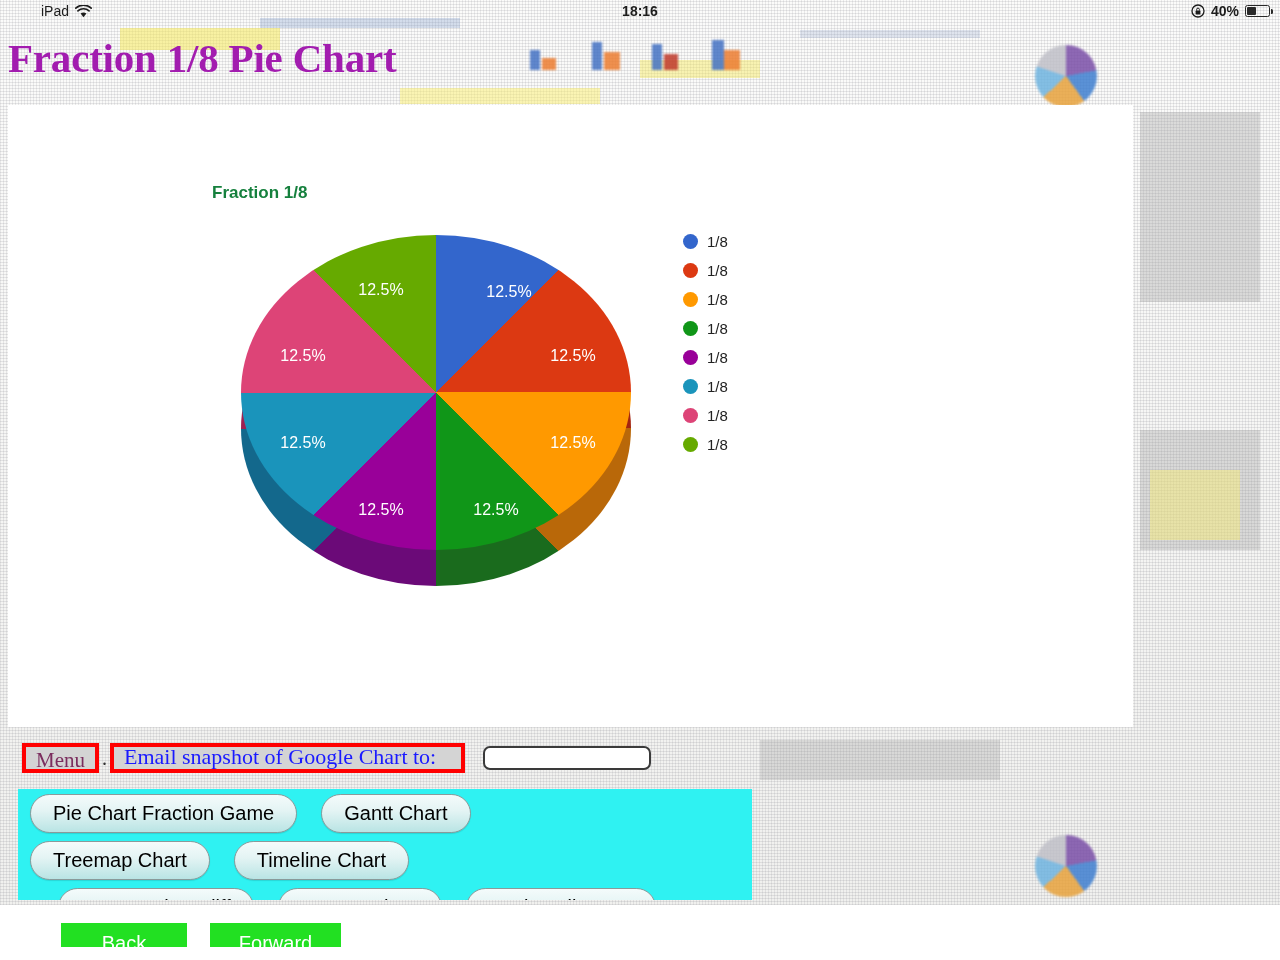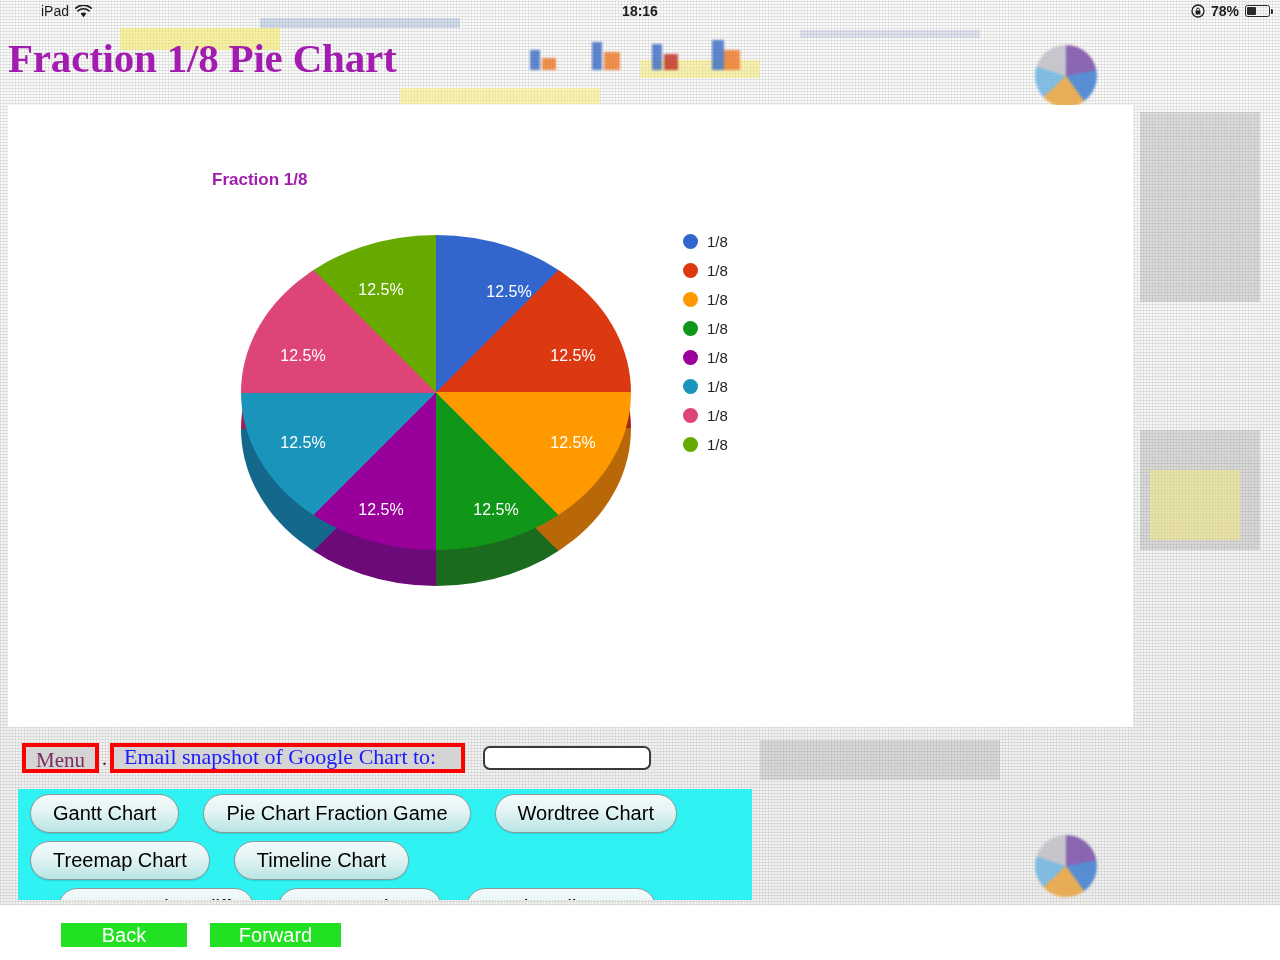--- a/index.html
+++ b/index.html
@@ -152,24 +152,24 @@
 
   
   #chart-card {
     position: absolute;
     left: 8px; top: 105px;
     width: 1125px; height: 622px;
     background: #ffffff;
   }
   #chart-title {
     position: absolute;
-    left: 204px; top: 65px;
+    left: 204px; top: 78px;
     font-size: 17px;
     font-weight: bold;
-    color: #a21caf;
+    color: #15803d;
   }
 
   
   #pie-wrap {
     position: absolute;
     left: 233px; top: 130px;
     width: 390px; height: 360px;
   }
   .pie-depth {
     position: absolute;
@@ -330,21 +330,21 @@
     position: absolute;
     top: 18px;
     height: 24px;
     background: #22e022;
     border: none;
     color: #ffffff;
     font-family: "Liberation Sans", sans-serif;
     font-size: 20px;
     line-height: 25px;
     text-align: center;
-    padding: 0;
+    padding: 8px;
   }
   #back-button { left: 61px; width: 126px; }
   #forward-button { left: 210px; width: 131px; }
 </style>
 </head>
 <body>
 
 <div id="wallpaper">
   <div class="wall-pie" id="wall-pie-1"></div>
   <div class="wall-pie" id="wall-pie-2"></div>
@@ -363,21 +363,21 @@
   </div>
   <div class="sb-center">18:16</div>
   <div class="sb-right">
     <span class="rotlock-icon">
       <svg width="14" height="14" viewBox="0 0 14 14">
         <circle cx="7" cy="7" r="6" stroke="#1c1c1c" stroke-width="1.3" fill="none"></circle>
         <rect x="4.6" y="6.6" width="4.8" height="4" rx="0.7" fill="#1c1c1c"></rect>
         <path d="M5.6 6.6 v-1.1 a1.4 1.4 0 0 1 2.8 0 v1.1" stroke="#1c1c1c" stroke-width="1" fill="none"></path>
       </svg>
     </span>
-    <span id="battery-pct">78%</span>
+    <span id="battery-pct">40%</span>
     <span class="battery-body">
       <span class="battery-fill"></span>
     </span>
   </div>
 </div>
 
 <div id="page-title">Fraction 1/8 Pie Chart</div>
 
 <div id="chart-card">
 
@@ -440,23 +440,22 @@
   </div>
   <span class="tb-dot">.</span>
   <div id="email-box">
     <span id="email-label">Email snapshot of Google Chart to:</span>
   </div>
   <input id="email-input" type="text" placeholder="" style="">
 </div>
 
 <div id="button-panel">
   <div class="btn-row row-1">
+    <button class="chart-btn">Pie Chart Fraction Game</button>
     <button class="chart-btn">Gantt Chart</button>
-    <button class="chart-btn">Pie Chart Fraction Game</button>
-    <button class="chart-btn">Wordtree Chart</button>
   </div>
   <div class="btn-row row-2">
     <button class="chart-btn">Treemap Chart</button>
     <button class="chart-btn">Timeline Chart</button>
   </div>
   <div class="btn-row row-3">
     <button class="chart-btn">Scatter Chart diff</button>
     <button class="chart-btn">Scatter Chart</button>
     <button class="chart-btn">Sankey diagram</button>
   </div>

